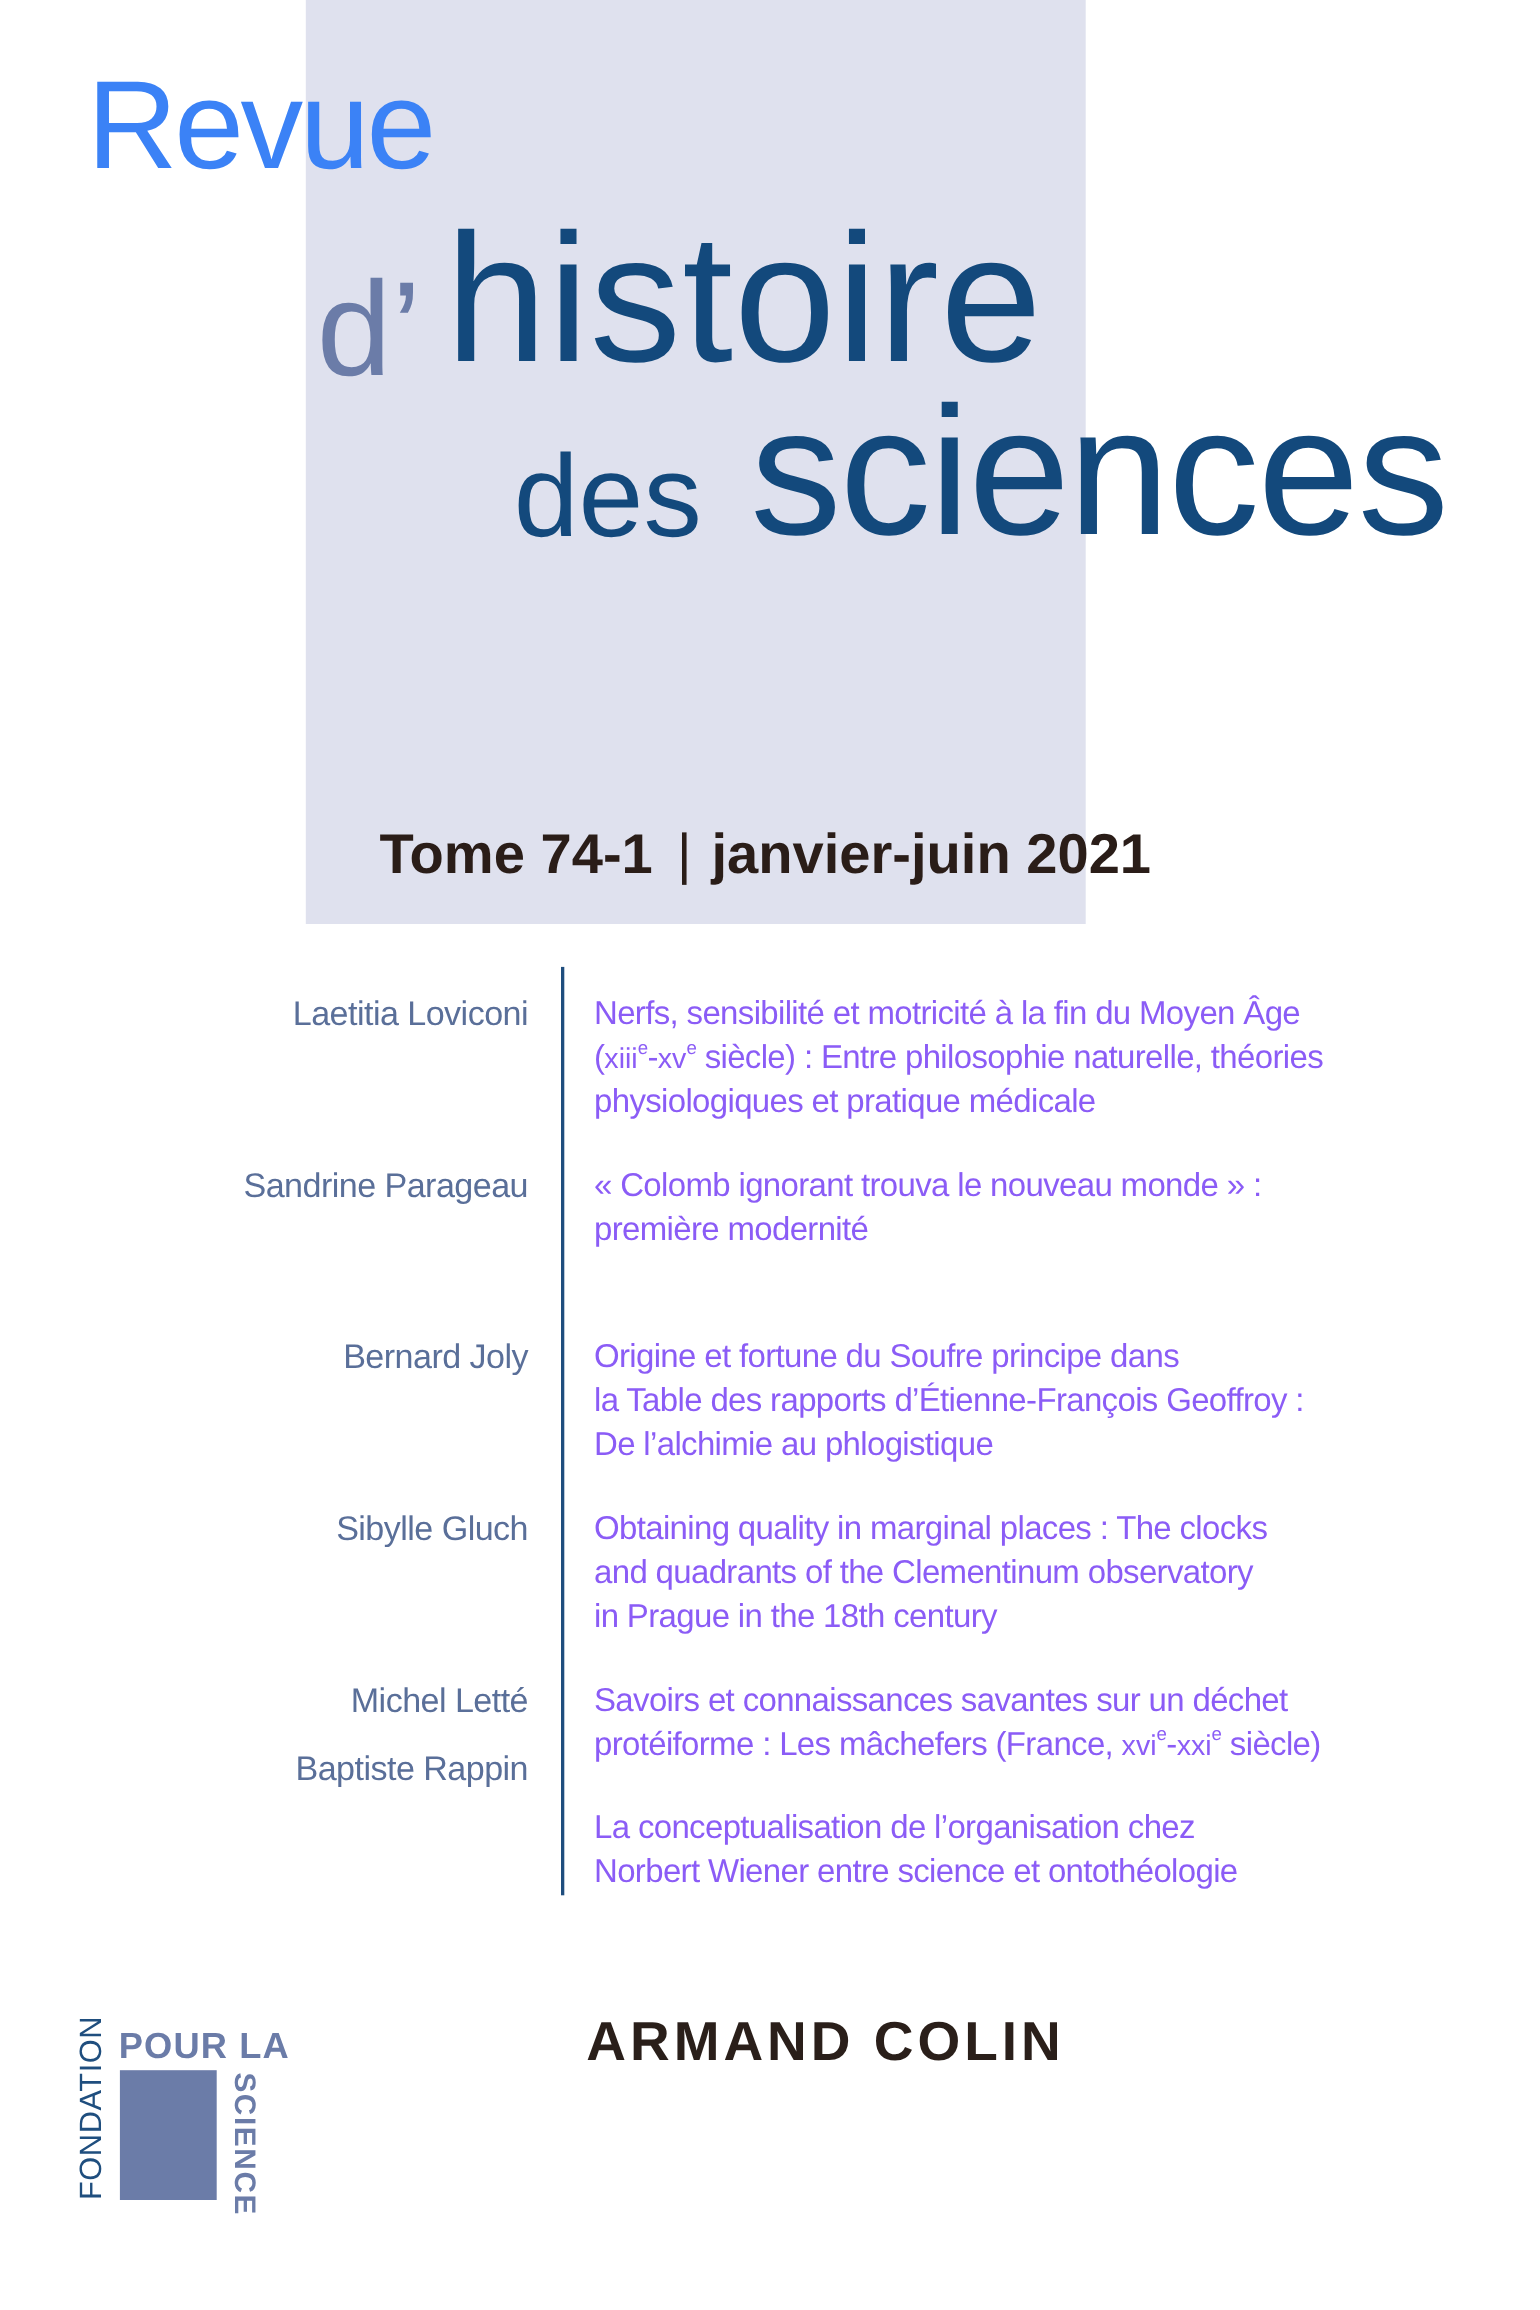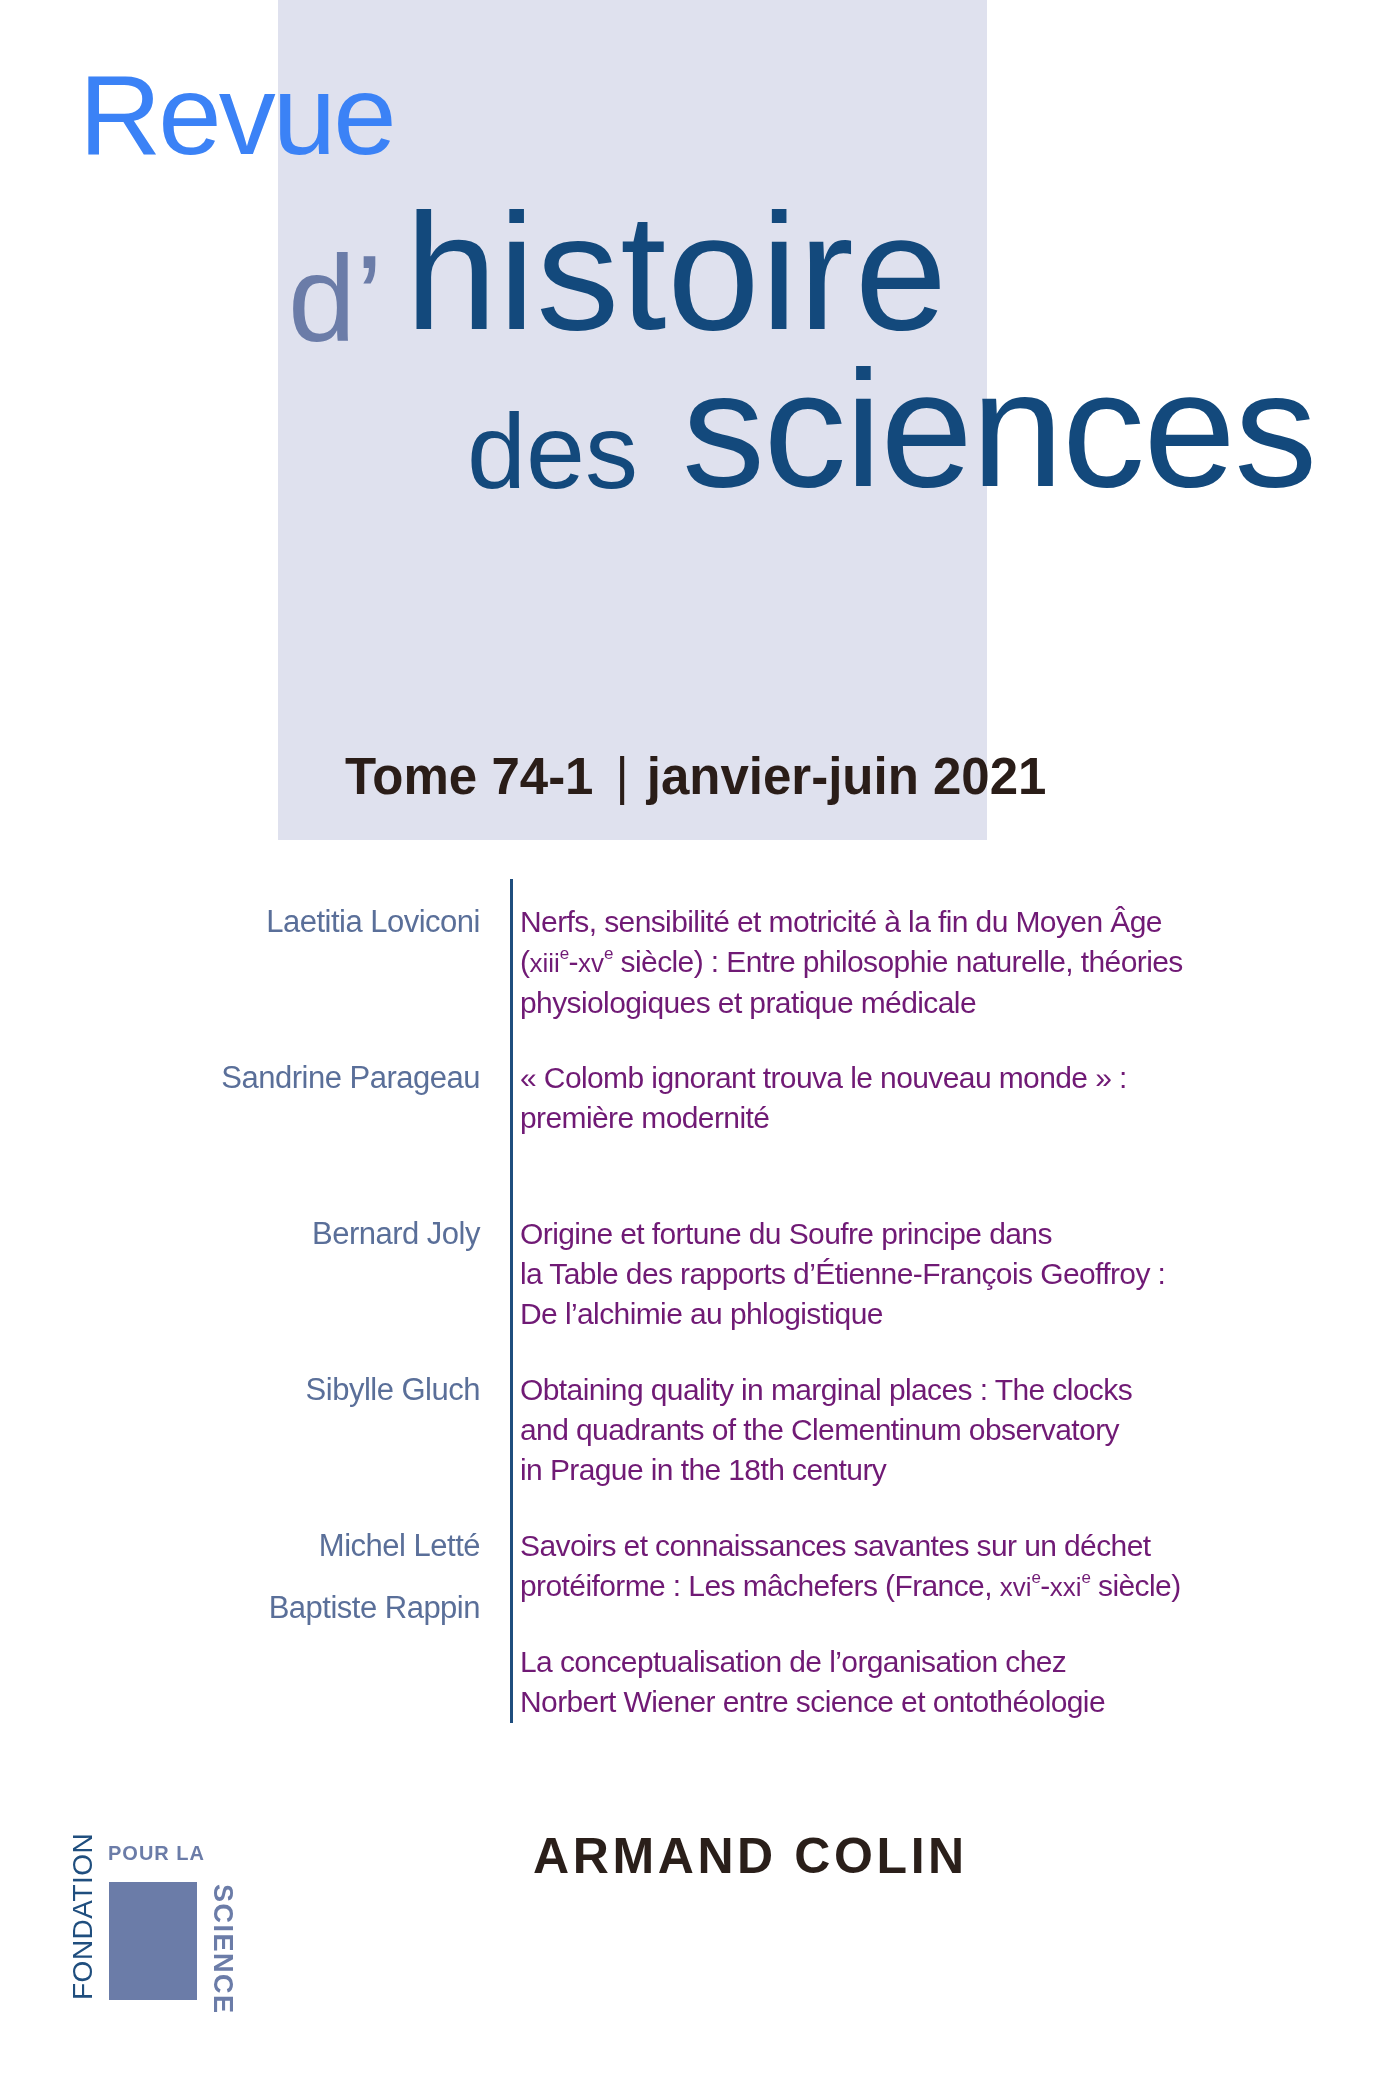--- a/index.html
+++ b/index.html
@@ -36,37 +36,37 @@
   }
   .issue-line .sep { display: inline-block; margin: 0 18px 0 22px; font-weight: normal; }
   #toc-divider {
     position: absolute; left: 510px; top: 879px; width: 3px; height: 844px; background: #1f4e7e;
   }
   .toc-author {
     position: absolute; right: 920px; font-size: 31px; line-height: 40px; color: #5a6f99;
     white-space: nowrap; text-align: right; letter-spacing: -0.5px;
   }
   .toc-title {
-    position: absolute; left: 520px; font-size: 30px; line-height: 40px; color: #701a75;
+    position: absolute; left: 540px; font-size: 30px; line-height: 40px; color: #8b5cf6;
     letter-spacing: -0.6px;
   }
   .toc-title .line { display: block; white-space: nowrap; }
   .smallcaps { font-size: 26px; letter-spacing: 0; }
   sup { font-size: 17px; line-height: 0; position: relative; top: -2px; }
   .publisher {
     left: 493px; top: 1831px; font-size: 50px; line-height: 1; font-weight: bold; color: #2a1f1a;
     letter-spacing: 3.6px;
     margin-left: 40px;
   }
   .fps-fondation {
     position: absolute; left: 72px; top: 2000px; transform-origin: 0 0; transform: rotate(-90deg);
     font-size: 28px; line-height: 22px; color: #1f4e7e; letter-spacing: 0.5px; white-space: nowrap;
   }
   .fps-pourla {
-    position: absolute; left: 108px; top: 1843px; font-size: 20px; line-height: 1; font-weight: bold;
+    position: absolute; left: 108px; top: 1843px; font-size: 33px; line-height: 1; font-weight: bold;
     color: #6b7ca8; white-space: nowrap; letter-spacing: 1px;
   }
   .fps-square {
     position: absolute; left: 109px; top: 1882px; width: 88px; height: 118px; background: #6b7ca8;
   }
   .fps-science {
     position: absolute; left: 234px; top: 1884px; transform-origin: 0 0; transform: rotate(90deg);
     font-size: 27px; line-height: 22px; font-weight: bold; color: #6b7ca8; white-space: nowrap; letter-spacing: 1.5px;
   }
 </style>

